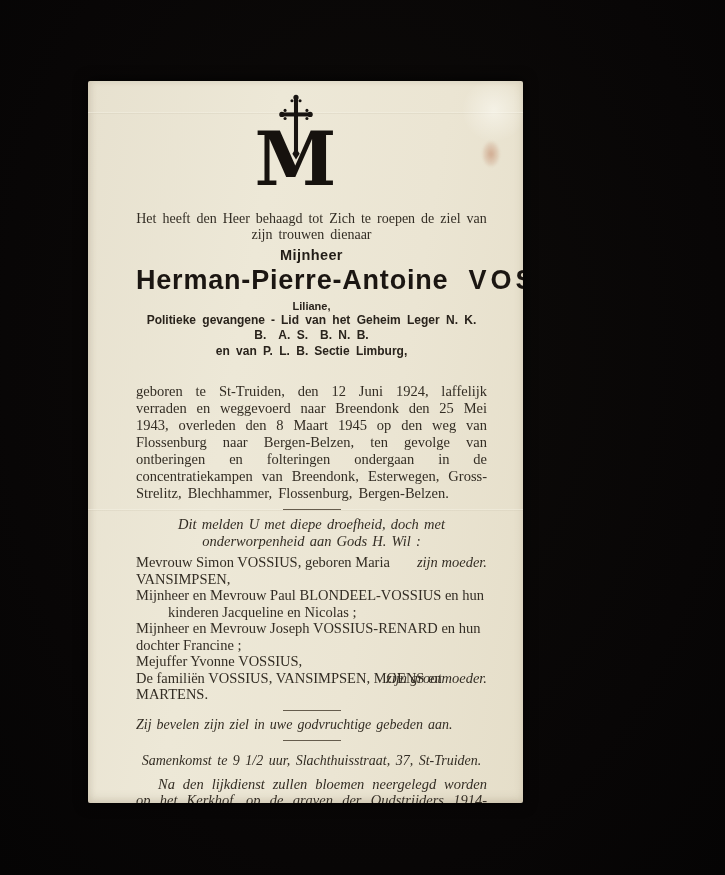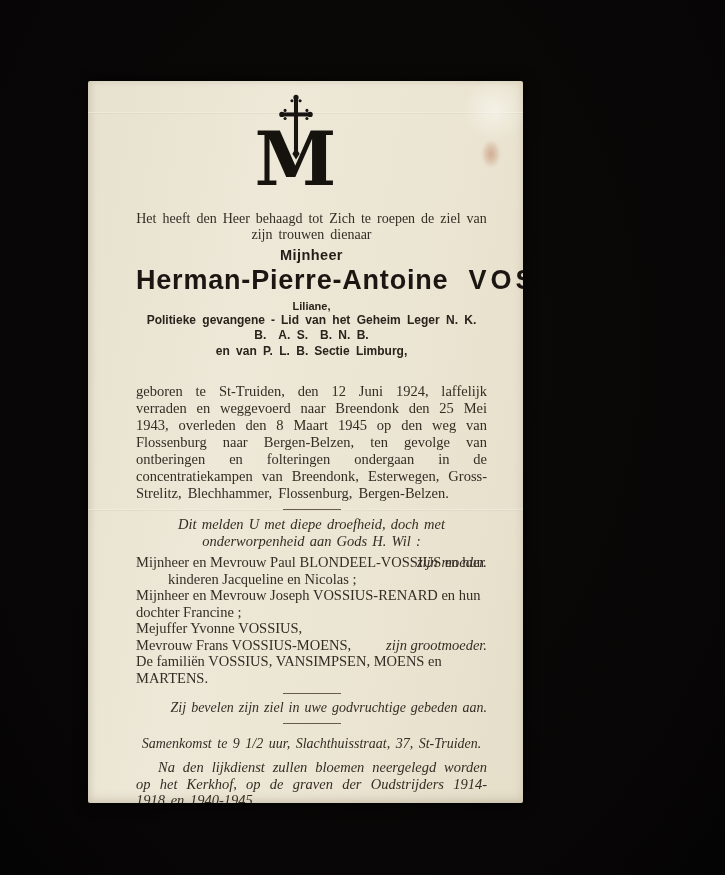--- a/index.html
+++ b/index.html
@@ -55,21 +55,21 @@
   .rule { width:58px; border-top:1.2px solid #655c4d; margin:7px auto 6px auto; }
 
   .announce { text-align:center; font-style:italic; font-size:14.5px; color:#332d24; word-spacing:1.5px; }
 
   .family { margin-top:4px; font-size:14.5px; line-height:16.5px; color:#332d24; }
   .fam-row { position:relative; }
   .fam-row.hang .fam-names { display:block; padding-left:32px; text-indent:-32px; }
   .fam-rel { position:absolute; right:0; top:0; font-style:italic; background:transparent; }
   .fam-row.rel-only { text-align:right; font-style:italic; }
 
-  .commend { text-align:right; font-style:italic; font-size:14px; color:#332d24; word-spacing:1.5px; }
+  .commend { text-align:left; font-style:italic; font-size:14px; color:#332d24; word-spacing:1.5px; }
 
   .service { margin-top:4px; font-size:14.5px; line-height:18px; text-align:justify;
     text-indent:22px; word-spacing:2px; color:#332d24; }
   .service .bold-place { font-weight:bold; color:#241f18; }
   .service .bold-date { font-weight:bold; font-size:17px; color:#1f1a14; letter-spacing:0.3px; }
 
   .meeting { margin-top:12px; text-align:center; font-style:italic; font-size:14px;
     word-spacing:2px; color:#332d24; }
 
   .flowers { margin-top:7px; font-style:italic; font-size:14.5px; line-height:16.5px;
@@ -115,33 +115,33 @@
       <p class="affil">en van P. L. B. Sectie Limburg,</p>
 
       <p class="bio">geboren te St-Truiden, den 12 Juni 1924, laffelijk verraden en weggevoerd naar Breendonk den 25 Mei 1943, overleden den 8 Maart 1945 op den weg van Flossenburg naar Bergen-Belzen, ten gevolge van ontberingen en folteringen ondergaan in de concentratiekampen van Breendonk, Esterwegen, Gross-Strelitz, Blechhammer, Flossenburg, Bergen-Belzen.</p>
 
       <div class="rule"></div>
 
       <p class="announce">Dit melden U met diepe droefheid, doch met onderworpenheid aan Gods H. Wil :</p>
 
       <div class="family">
         <div class="fam-row">
+          <span class="fam-names">Mevrouw Simon VOSSIUS, geboren Maria VANSIMPSEN,</span>
           <span class="fam-rel">zijn moeder.</span>
         </div>
         <div class="fam-row hang">
           <span class="fam-names">Mijnheer en Mevrouw Paul BLONDEEL-VOSSIUS en hun kinderen Jacqueline en Nicolas ;</span>
         </div>
         <div class="fam-row">
           <span class="fam-names">Mijnheer en Mevrouw Joseph VOSSIUS-RENARD en hun dochter Francine ;</span>
         </div>
         <div class="fam-row">
           <span class="fam-names">Mejuffer Yvonne VOSSIUS,</span>
         </div>
         <div class="fam-row">
-          <span class="fam-names">Mevrouw Frans VOSSIUS-MOENS,</span>
           <span class="fam-rel">zijn grootmoeder.</span>
         </div>
         <div class="fam-row">
           <span class="fam-names">De familiën VOSSIUS, VANSIMPSEN, MOENS en MARTENS.</span>
         </div>
       </div>
 
       <div class="rule"></div>
 
       <p class="commend">Zij bevelen zijn ziel in uwe godvruchtige gebeden aan.</p>

